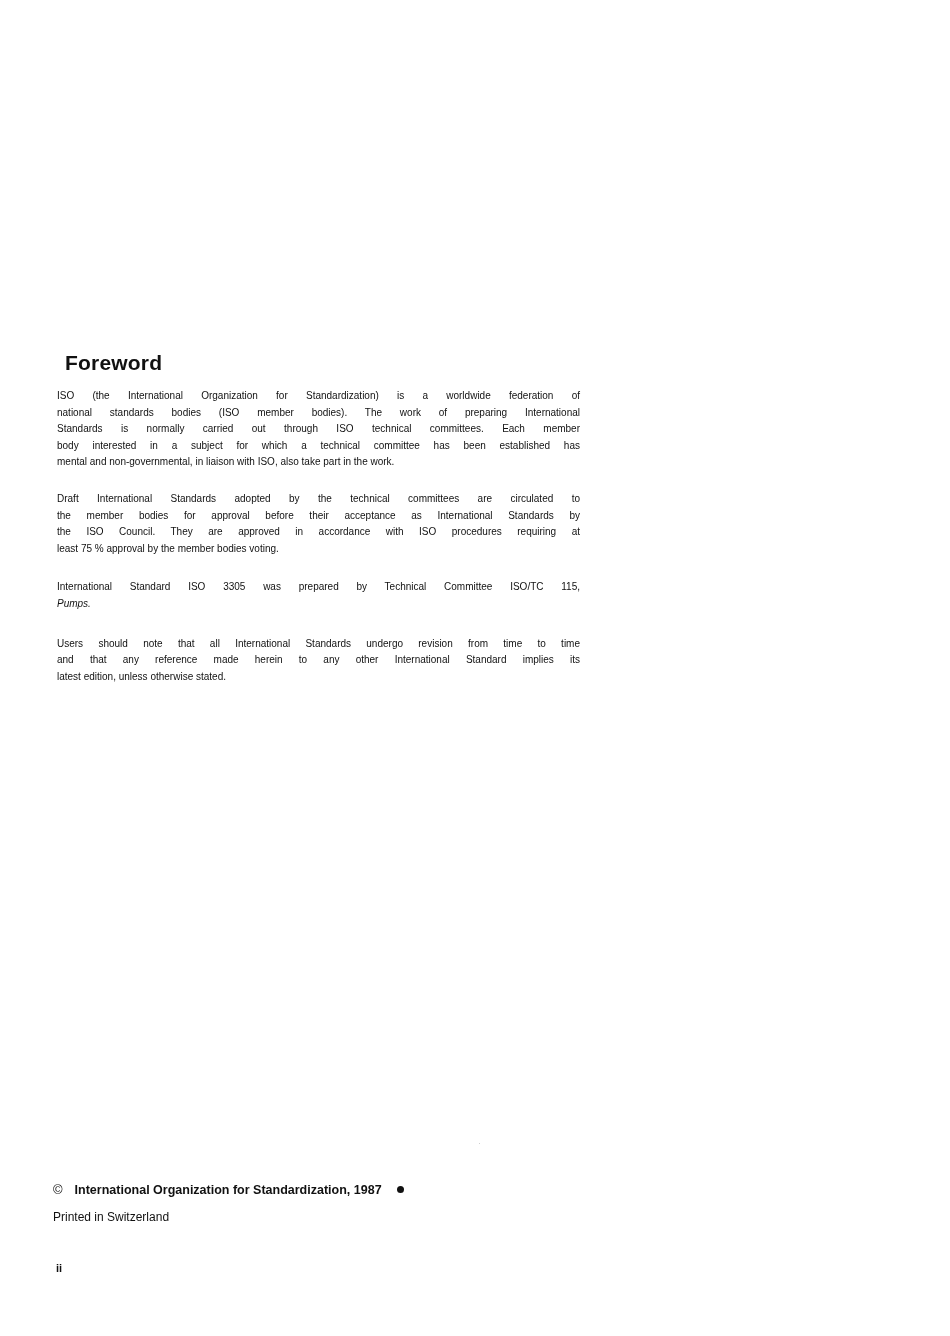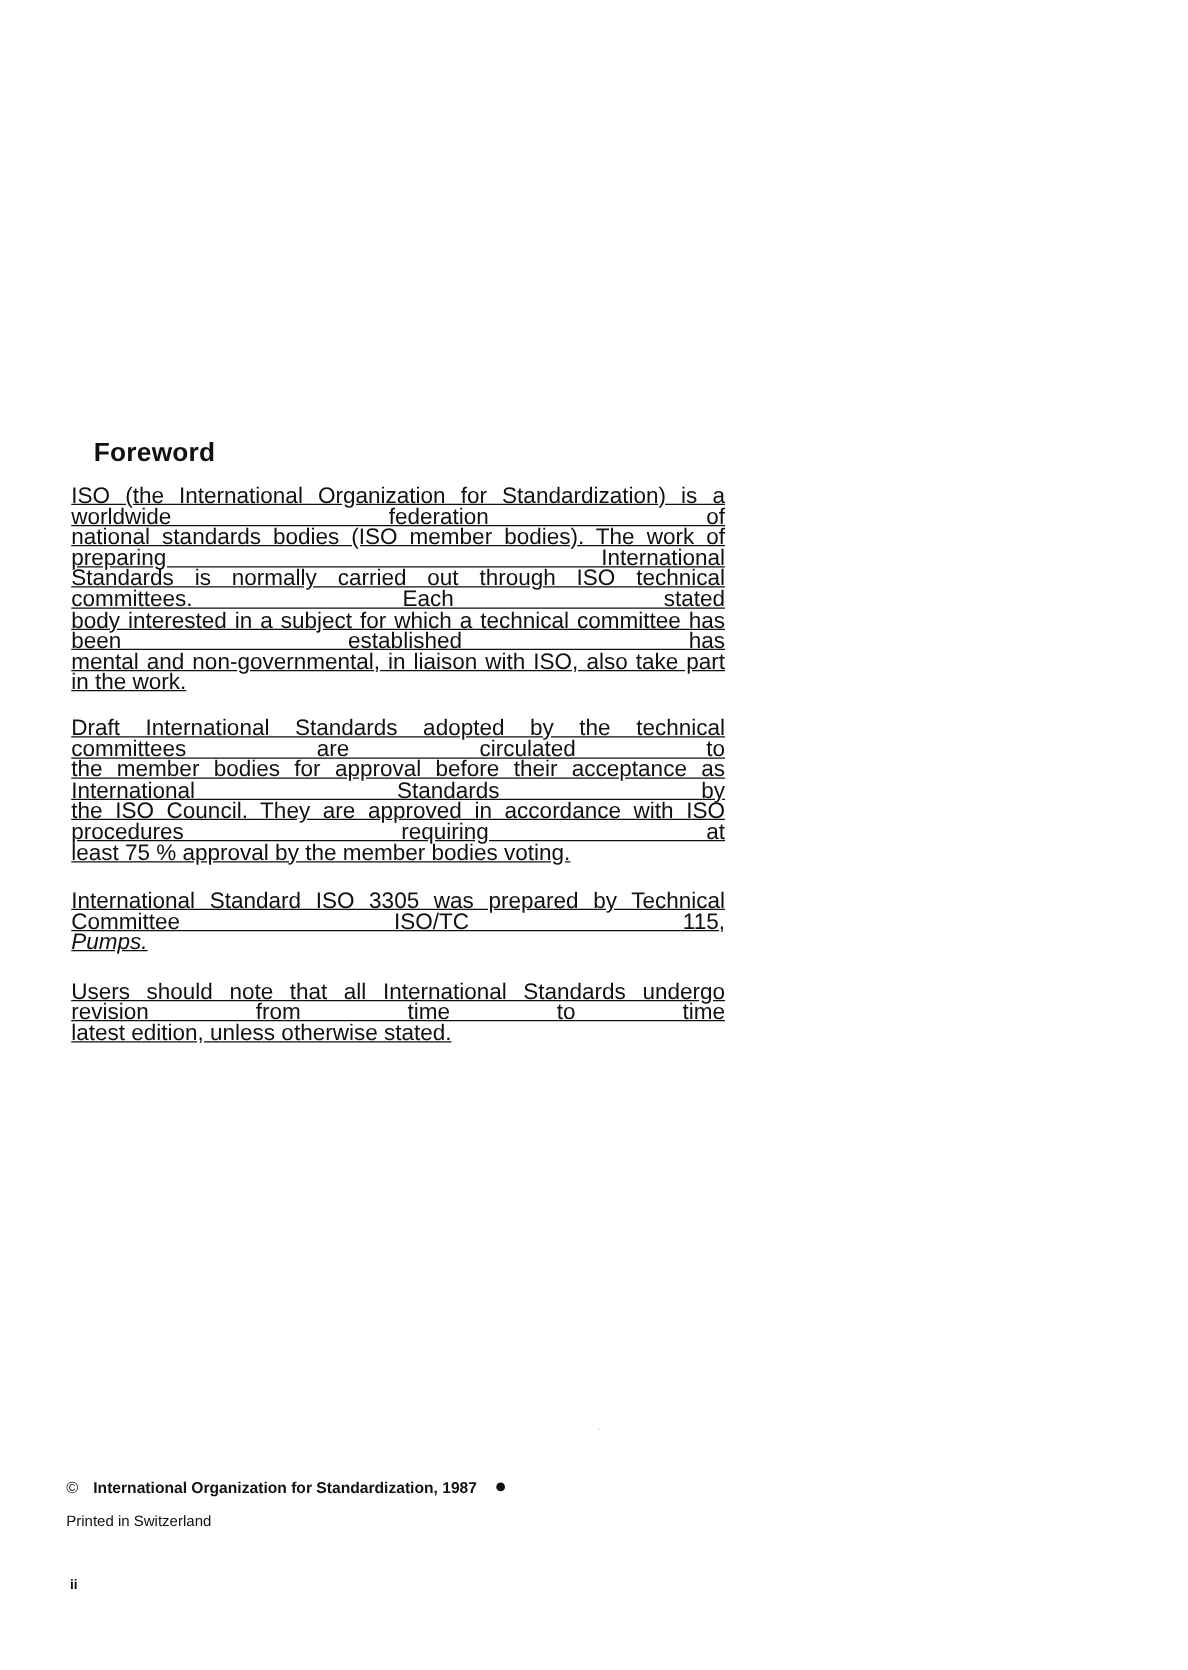--- a/index.html
+++ b/index.html
@@ -23,31 +23,30 @@
     }
     .foreword {
       position: absolute;
       left: 57px;
       top: 349px;
       width: 523px;
     }
     .heading {
       font-size: 21px;
       font-weight: bold;
-      margin: 0 0 11px 18px;
+      margin: 0 0 11px 8px;
       line-height: 28px;
       letter-spacing: 0.2px;
     }
     .para {
-      font-size: 18px;
+      font-size: 10px;
       line-height: 16.6px;
       text-align: justify;
       margin: 0 0 22px 0;
       hyphens: manual;
-      text-decoration: underline;
     }
     .para.p1 { margin-bottom: 20px; }
     .para.p2 { margin-bottom: 22px; }
     .para.p3 { margin-bottom: 23px; }
     .para .it { font-style: italic; }
     .line { display: block; text-align: justify; text-align-last: justify; }
     .line.last { text-align-last: left; }
 
     .copyright {
       position: absolute;
@@ -98,39 +97,40 @@
 <body>
 
 <div class="page">
 
   <div class="foreword">
     <h1 class="heading">Foreword</h1>
 
     <div class="para p1">
       <span class="line">ISO (the International Organization for Standardization) is a worldwide federation of</span>
       <span class="line">national standards bodies (ISO member bodies). The work of preparing International</span>
-      <span class="line">Standards is normally carried out through ISO technical committees. Each stated</span>
+      <span class="line">Standards is normally carried out through ISO technical committees. Each member</span>
       <span class="line">body interested in a subject for which a technical committee has been established has</span>
       <span class="line last">mental and non-governmental, in liaison with ISO, also take part in the work.</span>
     </div>
 
     <div class="para p2">
       <span class="line">Draft International Standards adopted by the technical committees are circulated to</span>
       <span class="line">the member bodies for approval before their acceptance as International Standards by</span>
       <span class="line">the ISO Council. They are approved in accordance with ISO procedures requiring at</span>
       <span class="line last">least 75 % approval by the member bodies voting.</span>
     </div>
 
     <div class="para p3">
       <span class="line">International Standard ISO 3305 was prepared by Technical Committee ISO/TC 115,</span>
       <span class="line last it">Pumps.</span>
     </div>
 
     <div class="para">
       <span class="line">Users should note that all International Standards undergo revision from time to time</span>
+      <span class="line">and that any reference made herein to any other International Standard implies its</span>
       <span class="line last">latest edition, unless otherwise stated.</span>
     </div>
   </div>
 
   <div class="speck"></div>
 
   <div class="copyright">
     <span class="sym">©</span>
     <span class="org">International Organization for Standardization, 1987</span>
     <span class="bullet"></span>

